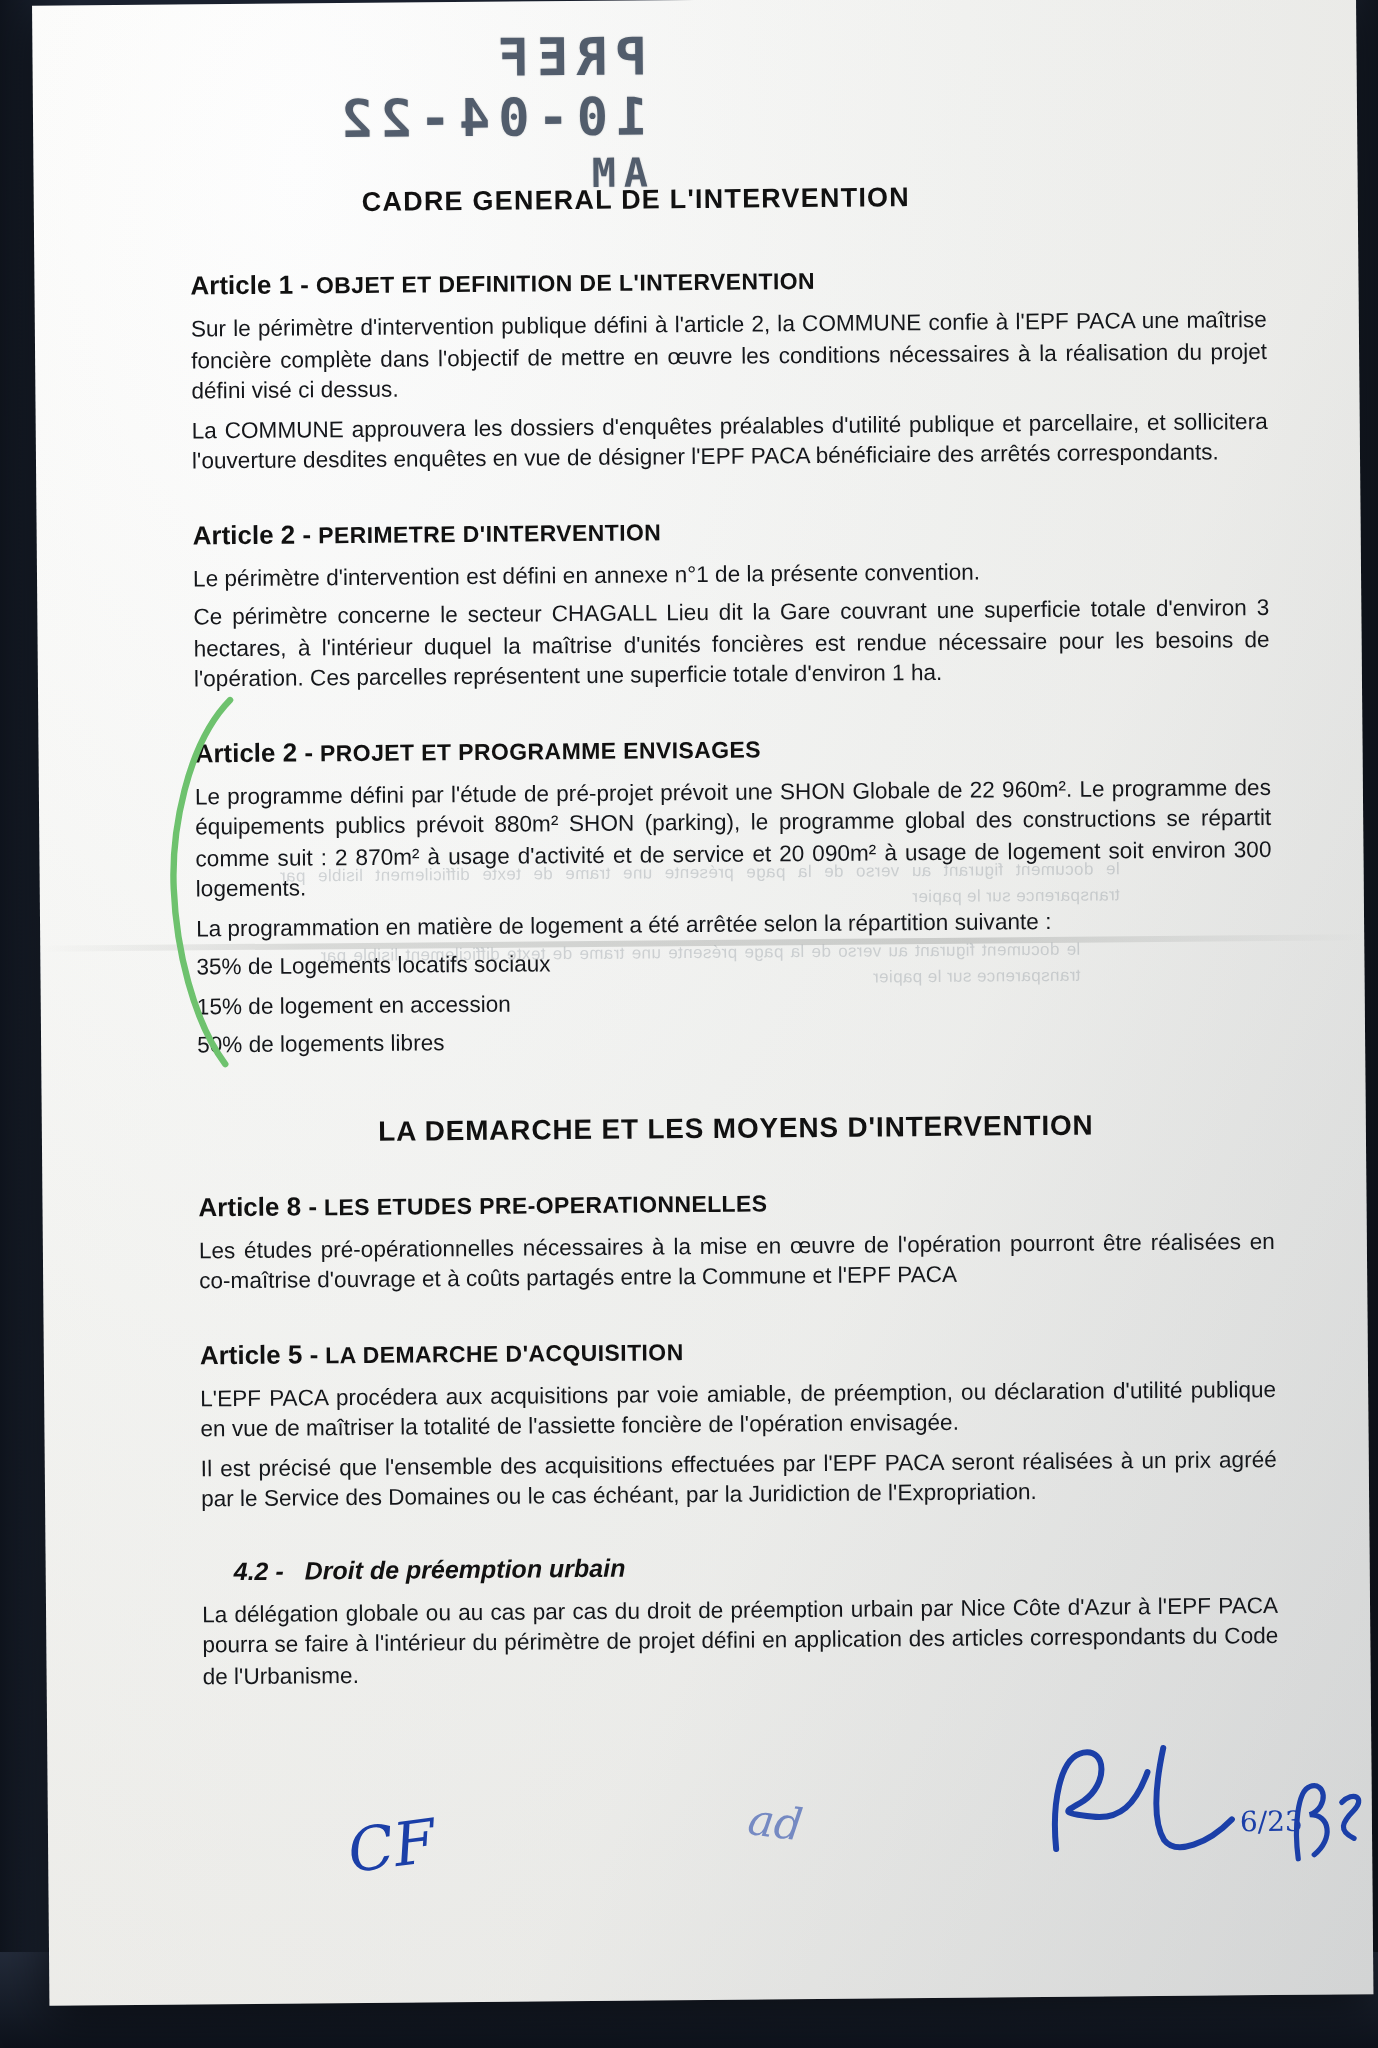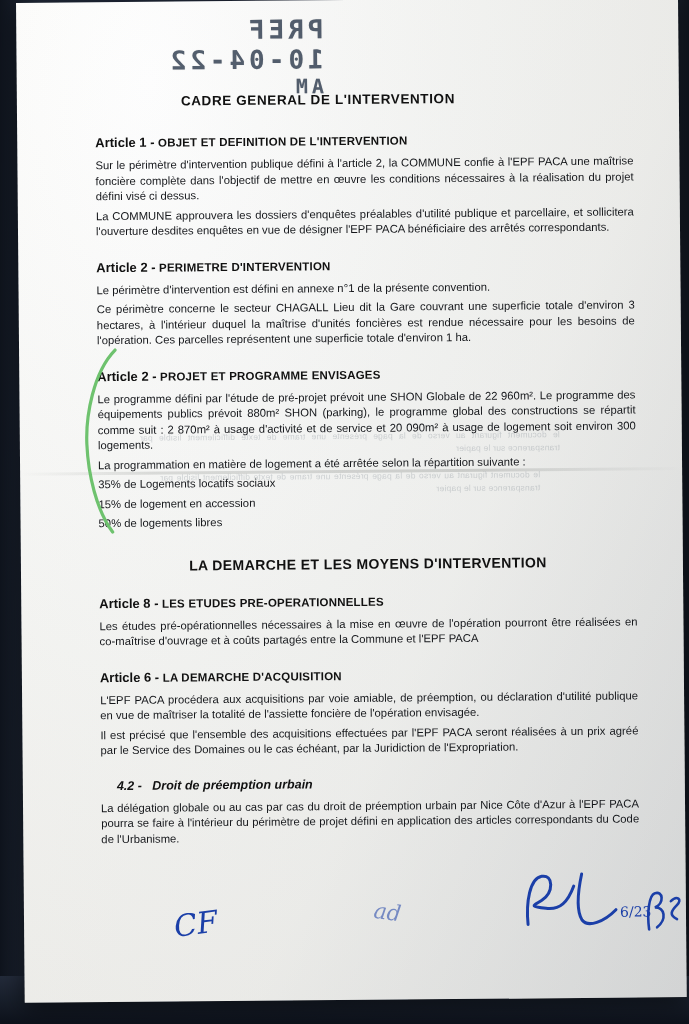--- a/index.html
+++ b/index.html
@@ -236,21 +236,21 @@
       <div class="block">
         <h2 class="article">
           <span class="num">Article 8 -</span>
           <span class="ttl">LES ETUDES PRE-OPERATIONNELLES</span>
         </h2>
         <p class="body">Les études pré-opérationnelles nécessaires à la mise en œuvre de l'opération pourront être réalisées en co-maîtrise d'ouvrage et à coûts partagés entre la Commune et l'EPF PACA</p>
       </div>
 
       <div class="block">
         <h2 class="article">
-          <span class="num">Article 6 -</span>
+          <span class="num">Article 5 -</span>
           <span class="ttl">LA DEMARCHE D'ACQUISITION</span>
         </h2>
         <p class="body spaced">L'EPF PACA procédera aux acquisitions par voie amiable, de préemption, ou déclaration d'utilité publique en vue de maîtriser la totalité de l'assiette foncière de l'opération envisagée.</p>
         <p class="body">Il est précisé que l'ensemble des acquisitions effectuées par l'EPF PACA seront réalisées à un prix agréé par le Service des Domaines ou le cas échéant, par la Juridiction de l'Expropriation.</p>
 
         <h3 class="sub">
           <span>4.2 -</span>
           &nbsp;&nbsp;<span>Droit de préemption urbain</span>
         </h3>
         <p class="body">La délégation globale ou au cas par cas du droit de préemption urbain par Nice Côte d'Azur à l'EPF PACA pourra se faire à l'intérieur du périmètre de projet défini en application des articles correspondants du Code de l'Urbanisme.</p>

